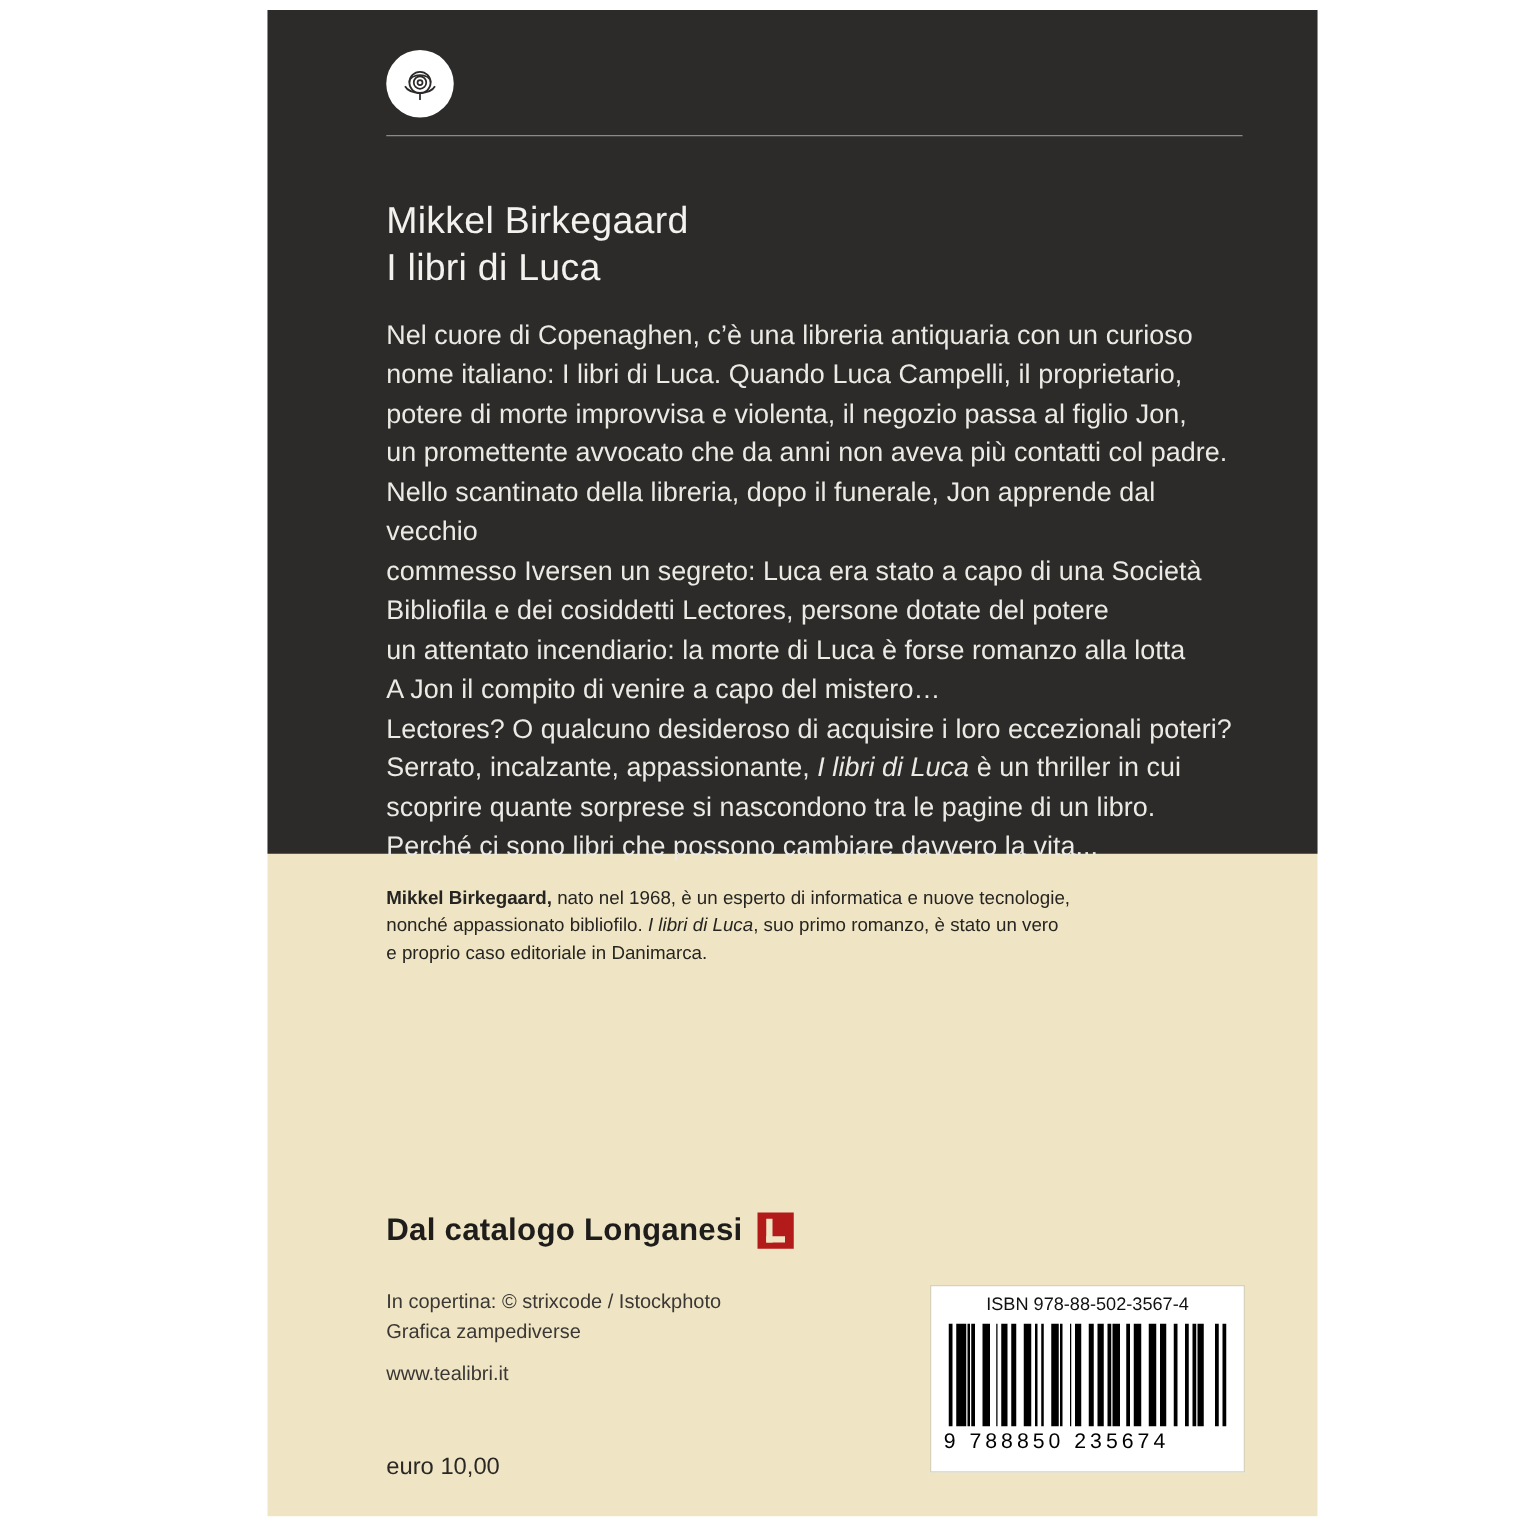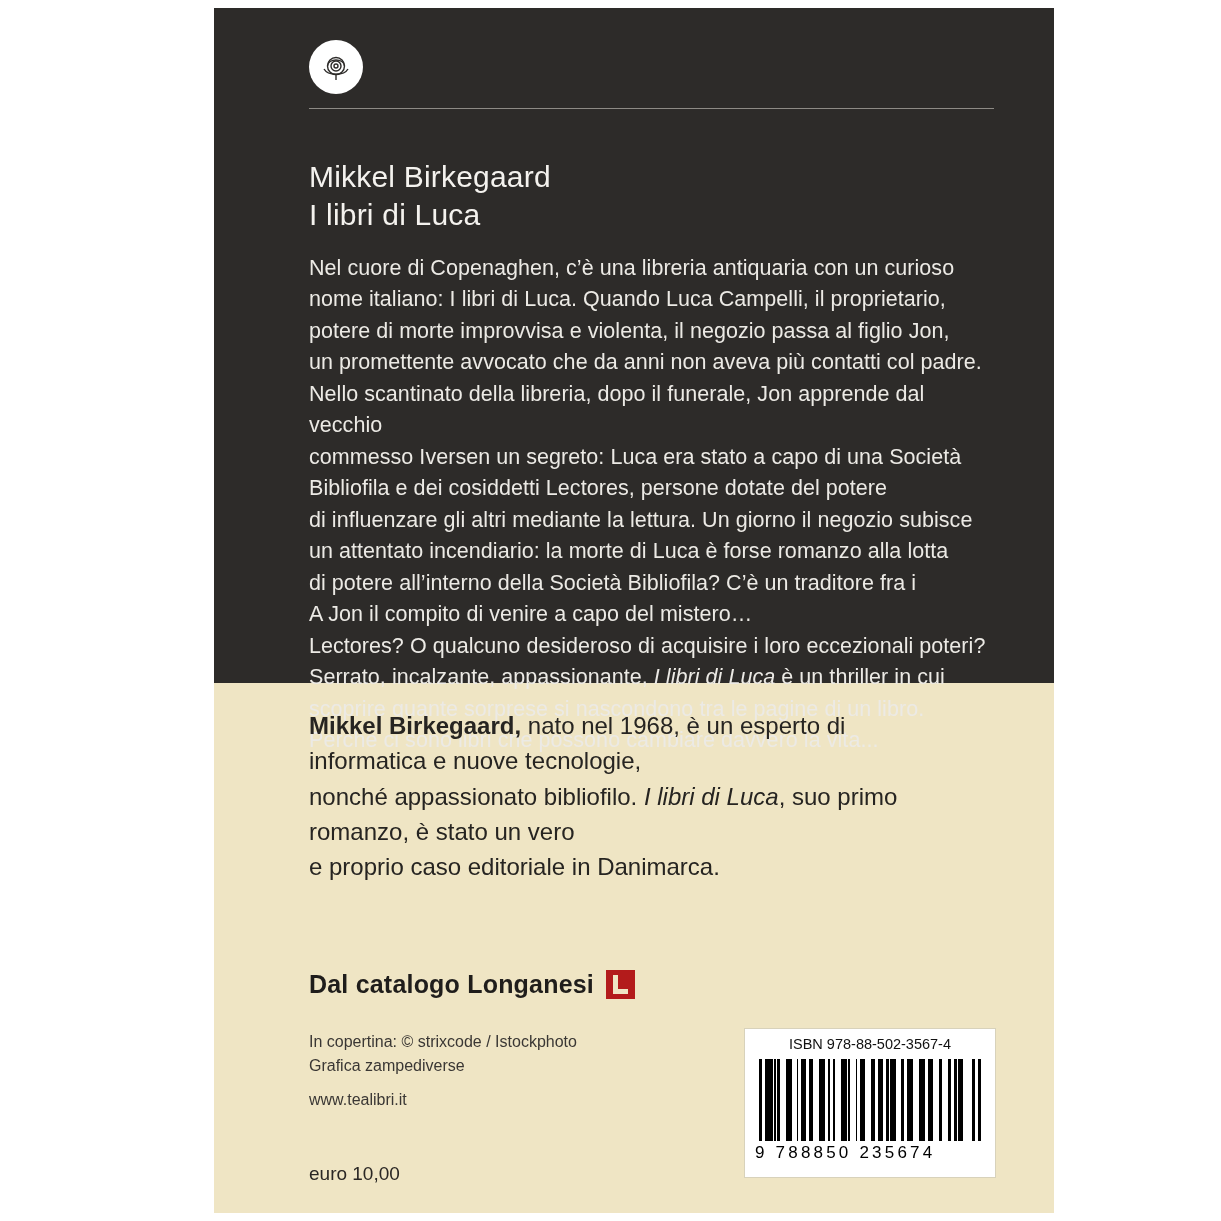--- a/index.html
+++ b/index.html
@@ -102,21 +102,21 @@
   }
   .blurb em {
     font-style: italic;
   }
   .bio {
     position: absolute;
     left: 95px;
     top: 700px;
     width: 660px;
     color: #262421;
-    font-size: 24px;
+    font-size: 15px;
     line-height: 1.47;
   }
   .bio b {
     font-weight: 700;
   }
   .bio i {
     font-style: italic;
   }
   .catalog {
     position: absolute;
@@ -256,23 +256,21 @@
     </div>
 
     <div class="blurb">
       <p>Nel cuore di Copenaghen, c’è una libreria antiquaria con un curioso</p>
       <p>nome italiano: I libri di Luca. Quando Luca Campelli, il proprietario,</p>
       <p>potere di morte improvvisa e violenta, il negozio passa al figlio Jon,</p>
       <p>un promettente avvocato che da anni non aveva più contatti col padre.</p>
       <p>Nello scantinato della libreria, dopo il funerale, Jon apprende dal vecchio</p>
       <p>commesso Iversen un segreto: Luca era stato a capo di una Società</p>
       <p>Bibliofila e dei cosiddetti Lectores, persone dotate del potere</p>
-      <p>di influenzare gli altri mediante la lettura. Un giorno il negozio subisce</p>
       <p>un attentato incendiario: la morte di Luca è forse romanzo alla lotta</p>
-      <p>di potere all’interno della Società Bibliofila? C’è un traditore fra i</p>
       <p>A Jon il compito di venire a capo del mistero…</p>
       <p>Lectores? O qualcuno desideroso di acquisire i loro eccezionali poteri?</p>
       <p>
         <span>Serrato, incalzante, appassionante, </span><em>I libri di Luca</em><span> è un thriller in cui</span>
       </p>
       <p>scoprire quante sorprese si nascondono tra le pagine di un libro.</p>
       <p>Perché ci sono libri che possono cambiare davvero la vita...</p>
     </div>
 
     <div class="bio">

